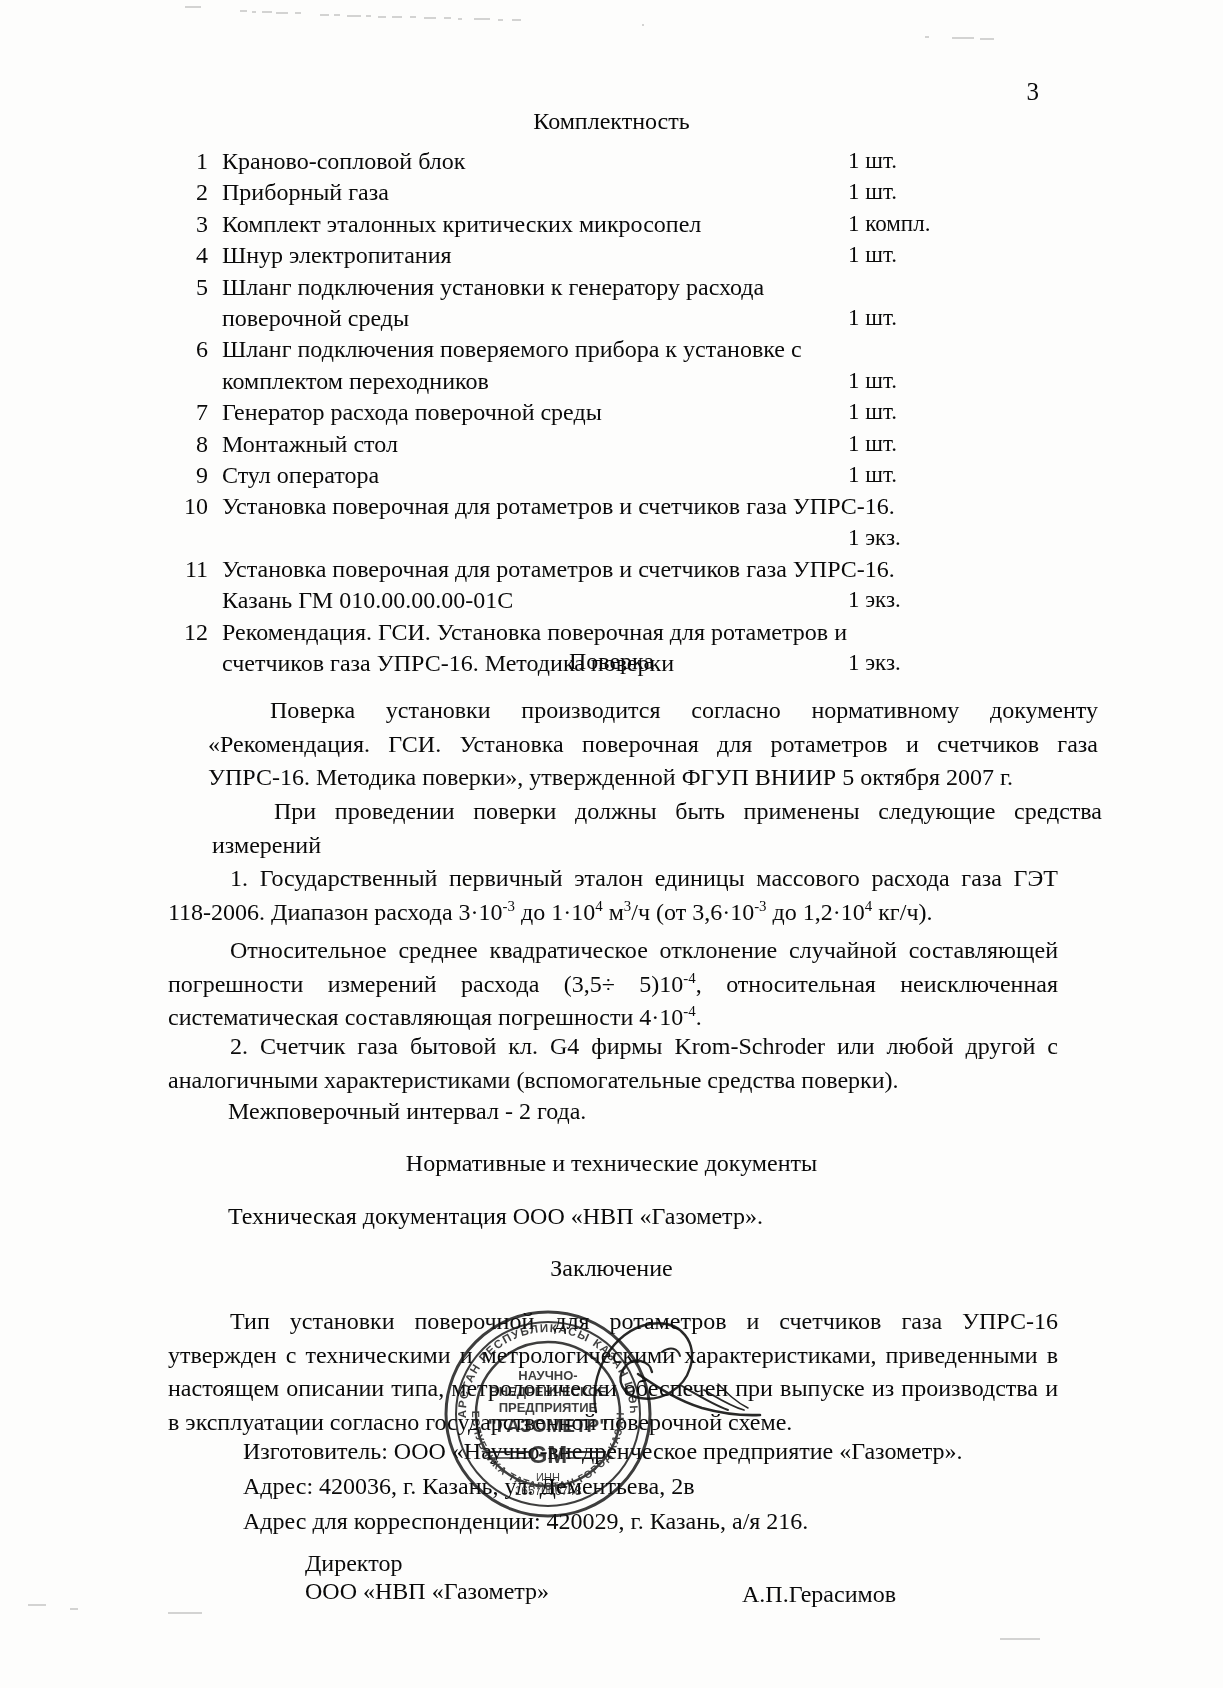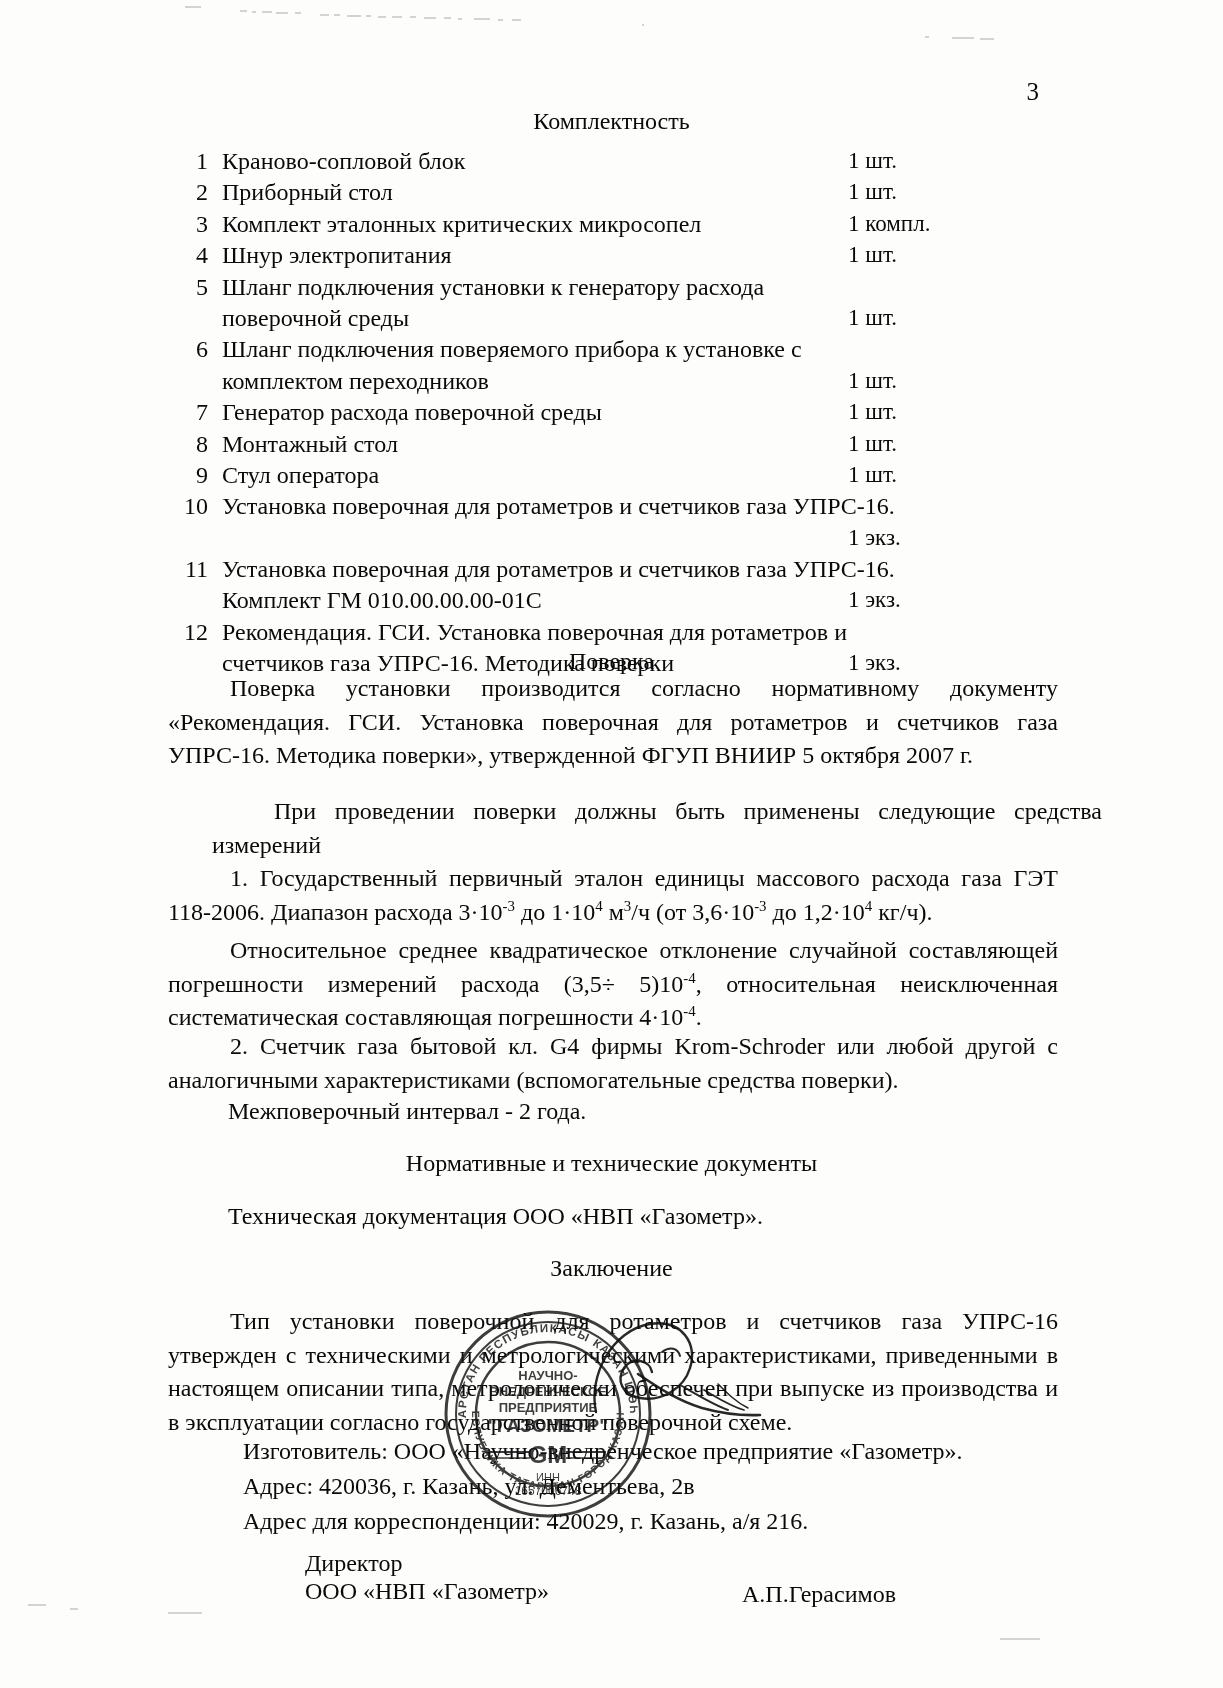--- a/index.html
+++ b/index.html
@@ -186,21 +186,21 @@
   <div class="section-title" style="top:108px;">Комплектность</div>
 
   <div class="complect">
     <div class="c-row">
       <span class="c-num">1</span>
       <span class="c-text">Краново-сопловой блок</span>
       <span class="c-qty">1  шт.</span>
     </div>
     <div class="c-row">
       <span class="c-num">2</span>
-      <span class="c-text">Приборный стол</span>
+      <span class="c-text">Приборный газа</span>
       <span class="c-qty">1  шт.</span>
     </div>
     <div class="c-row">
       <span class="c-num">3</span>
       <span class="c-text">Комплект эталонных критических микросопел</span>
       <span class="c-qty">1  компл.</span>
     </div>
     <div class="c-row">
       <span class="c-num">4</span>
       <span class="c-text">Шнур электропитания</span>
@@ -250,38 +250,38 @@
       <span class="c-num"></span>
       <span class="c-qty">1  экз.</span>
     </div>
     <div class="c-row">
       <span class="c-num">11</span>
       <span class="c-text">Установка поверочная для ротаметров и счетчиков газа УПРС-16.</span>
       <span class="c-qty"></span>
     </div>
     <div class="c-row">
       <span class="c-num"></span>
-      <span class="c-text">Комплект ГМ  010.00.00.00-01С</span>
+      <span class="c-text">Казань ГМ  010.00.00.00-01С</span>
       <span class="c-qty">1  экз.</span>
     </div>
     <div class="c-row">
       <span class="c-num">12</span>
       <span class="c-text">Рекомендация. ГСИ. Установка поверочная для ротаметров и</span>
       <span class="c-qty"></span>
     </div>
     <div class="c-row">
       <span class="c-num"></span>
       <span class="c-text">счетчиков газа УПРС-16. Методика поверки</span>
       <span class="c-qty">1  экз.</span>
     </div>
   </div>
 
   <div class="section-title" style="top:648px;">Поверка</div>
 
-  <div class="para indent" style="top:672px;">Поверка установки производится согласно нормативному документу «Рекомендация. ГСИ. Установка поверочная для ротаметров и счетчиков газа УПРС-16. Методика поверки», утвержденной   ФГУП ВНИИР 5 октября 2007 г.</div>
+  <div class="para indent" style="top:694px;margin-left:40px;">Поверка установки производится согласно нормативному документу «Рекомендация. ГСИ. Установка поверочная для ротаметров и счетчиков газа УПРС-16. Методика поверки», утвержденной   ФГУП ВНИИР 5 октября 2007 г.</div>
 
   <div class="para indent" style="top:795px;margin-left:44px;">При проведении поверки должны быть применены следующие средства измерений</div>
 
   <div class="para indent" style="top:862px;"><span>1. Государственный первичный эталон единицы массового расхода газа ГЭТ 118-2006. Диапазон расхода 3·10</span><sup>-3</sup><span> до 1·10</span><sup>4</sup><span> м</span><sup>3</sup><span>/ч (от 3,6·10</span><sup>-3</sup><span> до 1,2·10</span><sup>4</sup><span> кг/ч).</span></div>
 
   <div class="para indent" style="top:934px;"><span>Относительное среднее квадратическое отклонение случайной составляющей погрешности измерений расхода (3,5÷ 5)10</span><sup>-4</sup><span>, относительная неисключенная систематическая составляющая погрешности 4·10</span><sup>-4</sup><span>.</span></div>
 
   <div class="para indent" style="top:1030px;">2. Счетчик газа бытовой кл. G4  фирмы Krom-Schroder  или любой другой  с аналогичными характеристиками (вспомогательные средства поверки).</div>
 
   <div class="line" style="top:1098px;">Межповерочный интервал - 2 года.</div>

